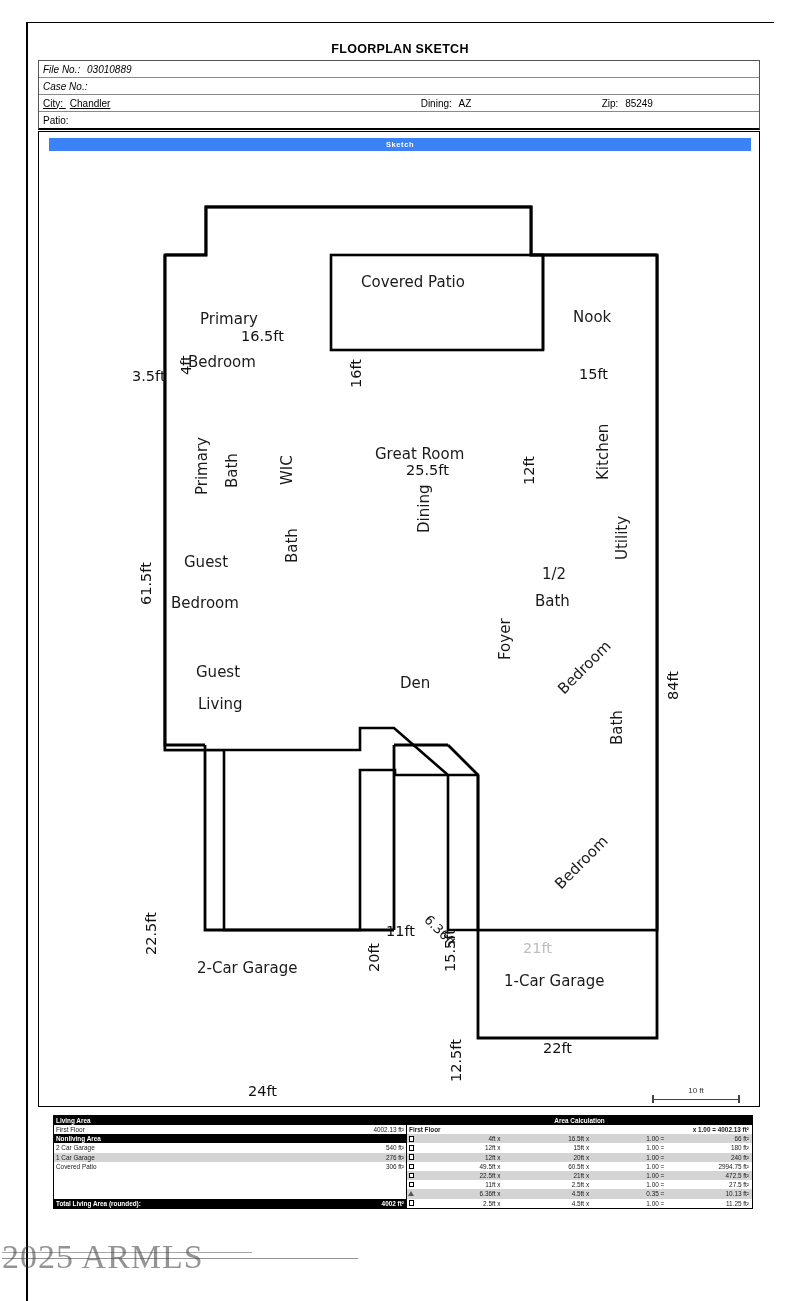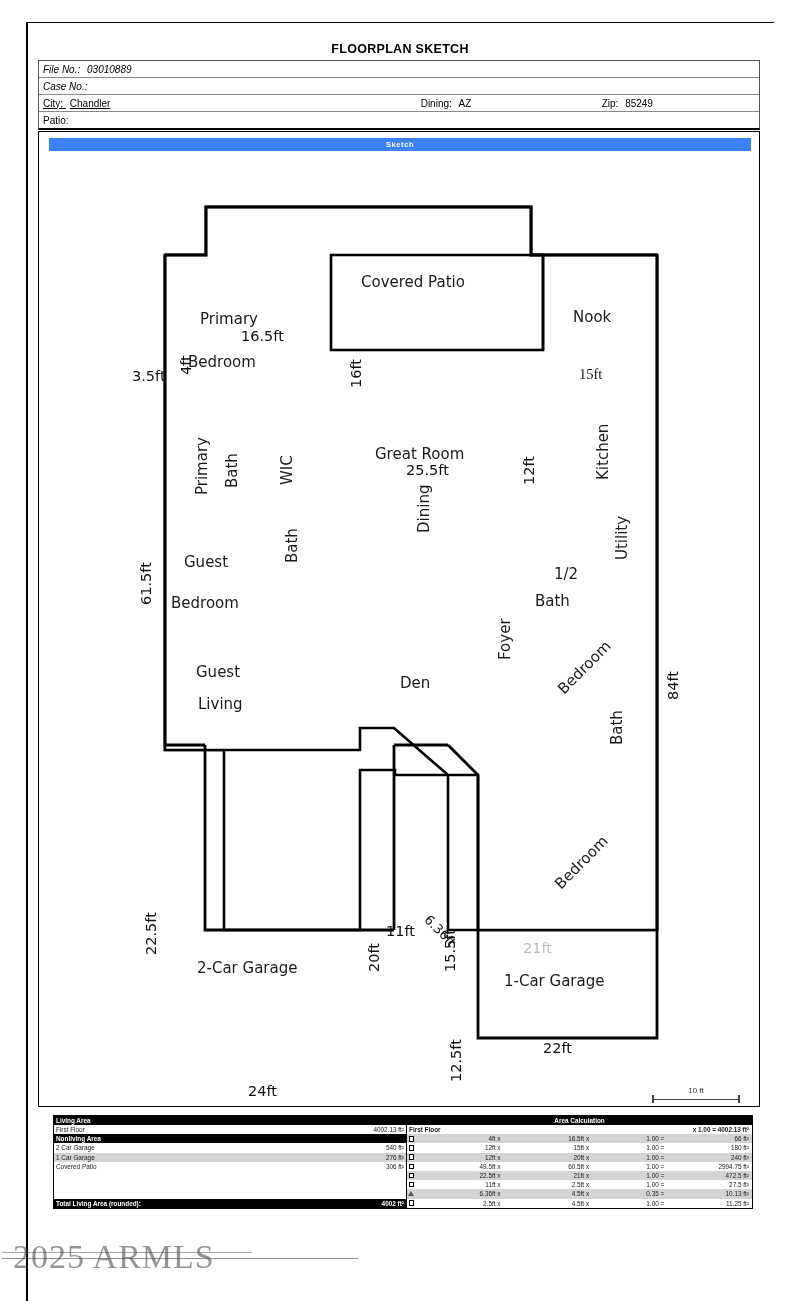--- a/index.html
+++ b/index.html
@@ -236,21 +236,20 @@
   
   .watermark {
     position: absolute;
     left: 2px;
     top: 1238px;
     font-size: 34px;
     letter-spacing: 1px;
     color: rgba(60,60,60,0.55);
     font-family: "Liberation Serif", serif;
     white-space: nowrap;
-    margin-left: 11px;
   }
   .wm-strike {
     position: absolute;
     left: 2px;
     top: 1258px;
     width: 356px;
     border-top: 1.5px solid rgba(60,60,60,0.55);
   }
   .wm-strike2 {
     position: absolute;
@@ -385,21 +384,21 @@
       <line x1="505" y1="105" x2="505" y2="200"></line>
     </g>
   </svg>
 
   <div class="dim" style="left:78px; top:218px;margin-left:16px;">3.5ft</div>
   <div class="dim vert-ccw" style="left:140px; top:225px;">4ft</div>
   <div class="dim" style="left:203px; top:178px;">16.5ft</div>
   <div class="dim vert-ccw" style="left:310px; top:238px;">16ft</div>
   <div class="dim" style="left:368px; top:312px;">25.5ft</div>
   <div class="dim vert-ccw" style="left:483px; top:335px;">12ft</div>
-  <div class="dim" style="left:541px; top:216px;font-family:Liberation Serif, serif;">15ft</div>
+  <div class="dim" style="left:541px; top:216px;">15ft</div>
   <div class="dim vert-ccw" style="left:100px; top:455px;">61.5ft</div>
   <div class="dim vert-ccw" style="left:627px; top:550px;">84ft</div>
   <div class="dim vert-ccw" style="left:105px; top:805px;">22.5ft</div>
   <div class="dim" style="left:210px; top:933px;">24ft</div>
   <div class="dim vert-ccw" style="left:328px; top:822px;">20ft</div>
   <div class="dim" style="left:348px; top:773px;">11ft</div>
   <div class="dim small rot-diag2" style="left:394px; top:762px;">6.36ft</div>
   <div class="dim vert-ccw" style="left:404px; top:822px;">15.5ft</div>
   <div class="dim vert-ccw" style="left:410px; top:932px;">12.5ft</div>
   <div class="dim gray" style="left:485px; top:790px;">21ft</div>
@@ -413,21 +412,21 @@
   <div class="rmlabel vert-ccw" style="left:155px; top:345px;">Primary</div>
   <div class="rmlabel vert-ccw" style="left:185px; top:338px;">Bath</div>
   <div class="rmlabel vert-ccw" style="left:240px; top:335px;">WIC</div>
   <div class="rmlabel" style="left:337px; top:295px;">Great Room</div>
   <div class="rmlabel vert-ccw" style="left:556px; top:330px;">Kitchen</div>
 
   <div class="rmlabel" style="left:146px; top:403px;">Guest</div>
   <div class="rmlabel" style="left:133px; top:444px;">Bedroom</div>
   <div class="rmlabel vert-ccw" style="left:245px; top:413px;">Bath</div>
   <div class="rmlabel vert-ccw" style="left:377px; top:383px;">Dining</div>
-  <div class="rmlabel" style="left:504px; top:415px;margin-left:12px;">1/2</div>
+  <div class="rmlabel" style="left:504px; top:415px;">1/2</div>
   <div class="rmlabel" style="left:497px; top:442px;">Bath</div>
   <div class="rmlabel vert-ccw" style="left:575px; top:410px;">Utility</div>
 
   <div class="rmlabel" style="left:158px; top:513px;">Guest</div>
   <div class="rmlabel" style="left:160px; top:545px;">Living</div>
   <div class="rmlabel" style="left:362px; top:524px;">Den</div>
   <div class="rmlabel vert-ccw" style="left:458px; top:510px;">Foyer</div>
 
   <div class="rmlabel rot-diag" style="left:516px; top:535px;">Bedroom</div>
   <div class="rmlabel vert-ccw" style="left:570px; top:595px;">Bath</div>

